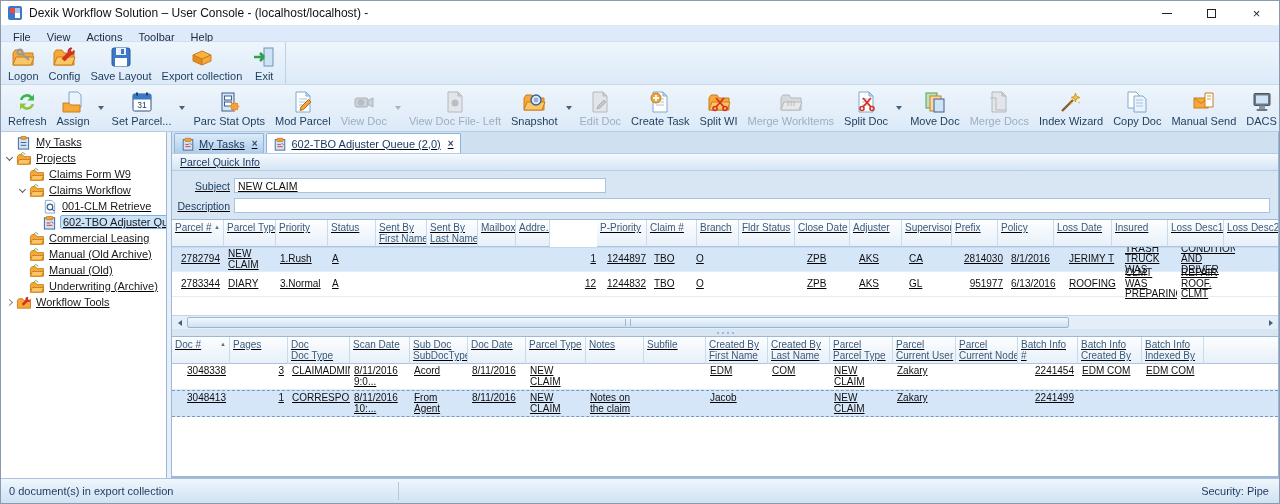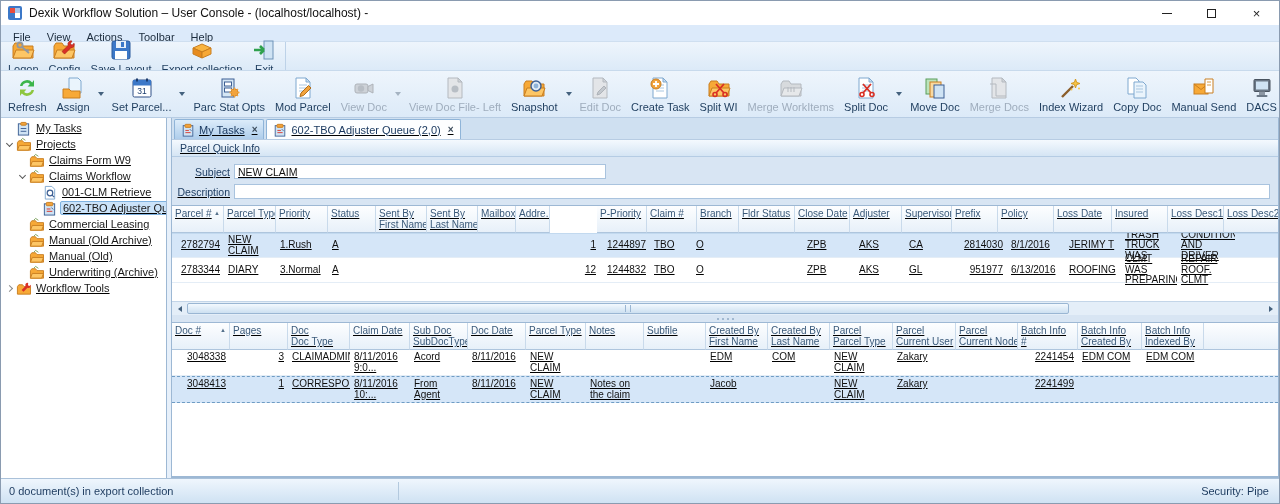--- a/index.html
+++ b/index.html
@@ -17,21 +17,21 @@
   .glyph-max { width:9px; height:9px; border:1px solid #222; display:block; }
   .glyph-close { font-size:13px; line-height:1; }
 
   
   .menubar { height:17px; background:#dceafa; border-bottom:1px solid #cfdff0; display:flex; align-items:center; padding-left:4px; flex:0 0 auto; }
   .menu-item { font-size:11px; color:#1b2b3c; padding:1px 8px; cursor:default;margin-top:8px; }
   .menu-item u { text-decoration:underline; }
 
   
   .toolbar { background:linear-gradient(#eef5fc,#dcea f8); background:linear-gradient(#eef5fc,#dceaf8); display:flex; align-items:stretch; flex:0 0 auto; }
-  .tb1 { height:28px; }
+  .tb1 { height:42px; }
   .tb2 { height:47px; border-top:1px solid #c8daec; }
   .tb-group { display:flex; align-items:stretch; padding:1px 4px 1px 2px; border-right:1px solid #bdd2e8; }
   .tbtn { display:flex; flex-direction:column; align-items:center; justify-content:center; padding:1px 5px; border-radius:2px; cursor:default; }
   .tbtn .ticon { width:24px; height:24px; }
   .tbtn .ticon svg { width:100%; height:100%; }
   .tbtn .tlabel { font-size:11px; color:#1d3c5d; white-space:nowrap; margin-top:1px; }
   .tbtn.disabled .tlabel { color:#9fadbd; }
   .dd-arrow { display:flex; align-items:center; padding:0 3px; cursor:default; }
   .dd-arrow .caret { width:0; height:0; border-left:3px solid transparent; border-right:3px solid transparent; border-top:4px solid #44617e; }
   .dd-arrow.disabled .caret { border-top-color:#a5b3c2; }
@@ -616,21 +616,21 @@
           <i></i>
           <i></i>
           <i></i>
         </div>
 
       <div class="grid doc-grid" id="docGrid">
           <div class="g-header">
             <div class="g-hcell" style="width: 58px;">Doc #<span class="sort">▲</span></div>
             <div class="g-hcell" style="width: 58px;">Pages</div>
             <div class="g-hcell" style="width: 62px;">Doc<br>Doc Type</div>
-            <div class="g-hcell" style="width: 60px;">Claim Date</div>
+            <div class="g-hcell" style="width: 60px;">Scan Date</div>
             <div class="g-hcell" style="width: 58px;">Sub Doc<br>SubDocType</div>
             <div class="g-hcell" style="width: 58px;">Doc Date</div>
             <div class="g-hcell" style="width: 60px;">Parcel Type</div>
             <div class="g-hcell" style="width: 58px;">Notes</div>
             <div class="g-hcell" style="width: 62px;">Subfile</div>
             <div class="g-hcell" style="width: 62px;">Created By<br>First Name</div>
             <div class="g-hcell" style="width: 62px;">Created By<br>Last Name</div>
             <div class="g-hcell" style="width: 63px;">Parcel<br>Parcel Type</div>
             <div class="g-hcell" style="width: 63px;">Parcel<br>Current User</div>
             <div class="g-hcell" style="width: 62px;">Parcel<br>Current Node</div>

